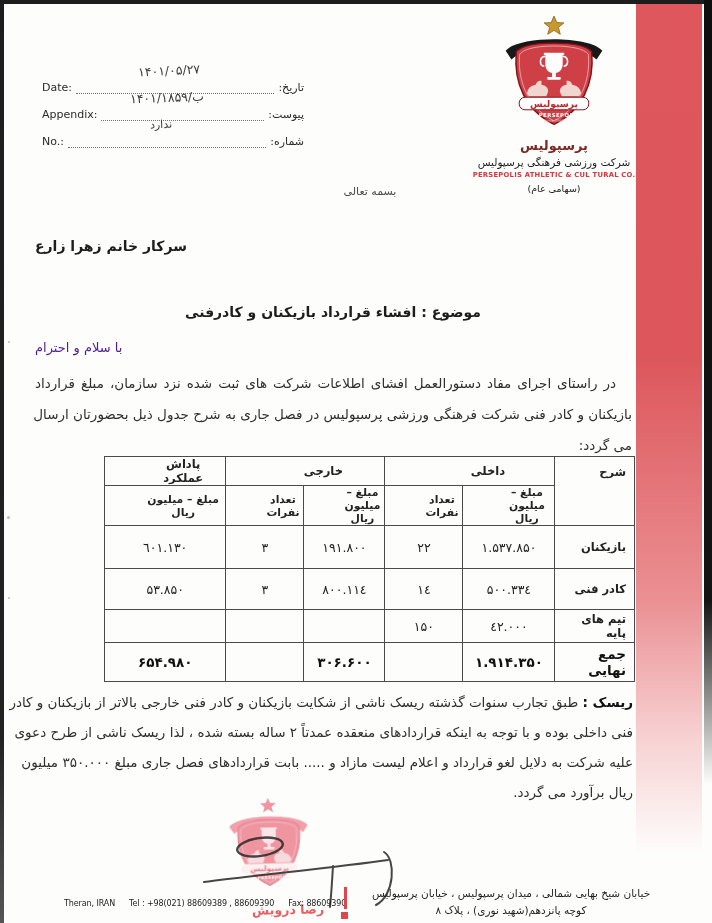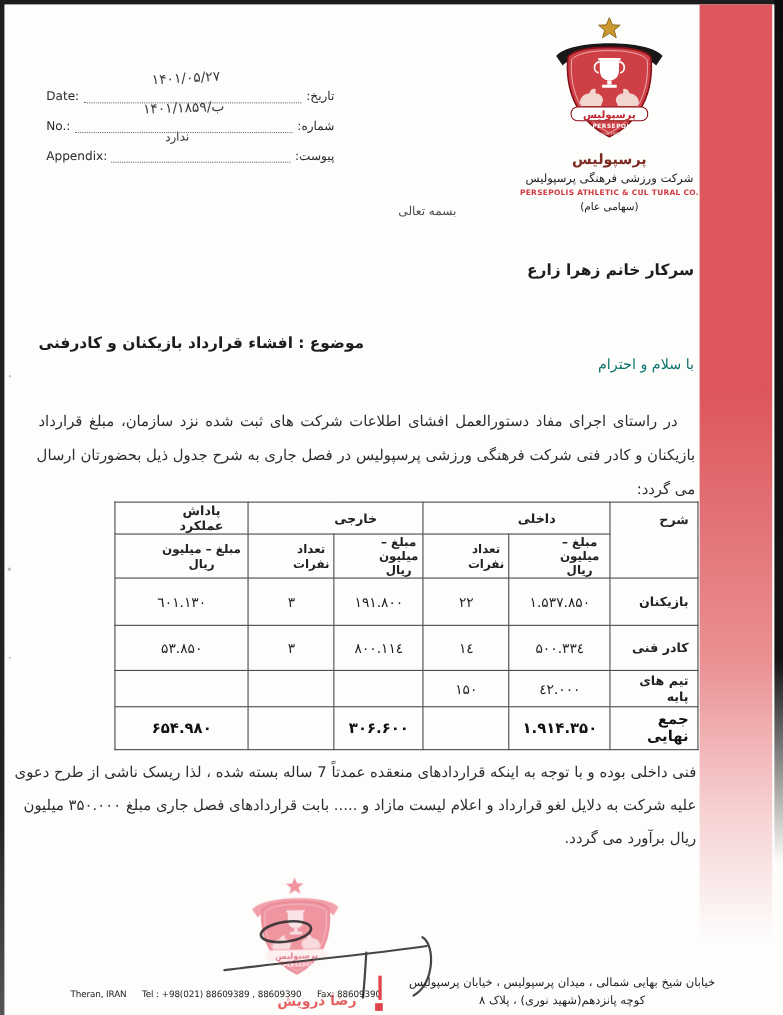--- a/index.html
+++ b/index.html
@@ -24,25 +24,25 @@
   .v-date{left:96px;top:-9px;transform:rotate(-3deg);}
   .v-no{left:88px;top:18px;transform:rotate(-2deg);}
   .v-app{left:108px;top:46px;font-size:11px;transform:rotate(-2deg);direction:rtl;}
   
   .crest{position:absolute;left:496px;top:14px;}
   .logo-text{position:absolute;left:470px;top:138px;width:168px;text-align:center;line-height:1.25;}
   .logo-title{font-size:13px;font-weight:bold;color:#7c2a22;direction:rtl;}
   .logo-sub-fa{font-size:10.5px;color:#1d1d1d;direction:rtl;margin-top:2px;}
   .logo-sub-en{font-size:6.8px;font-weight:bold;color:#d23840;letter-spacing:.25px;margin-top:2px;}
   .logo-note{font-size:9.5px;color:#222;direction:rtl;margin-top:3px;}
-  .basmala{position:absolute;left:325px;top:185px;width:90px;font-size:11px;color:#4a4a4a;direction:rtl;text-align:right;}
-  .recipient-name{position:absolute;left:35px;top:238px;width:596px;text-align:right;direction:rtl;font-weight:bold;font-size:14px;color:#1d1d1d;}
+  .basmala{position:absolute;left:325px;top:185px;width:90px;font-size:11px;color:#4a4a4a;direction:rtl;text-align:center;}
+  .recipient-name{position:absolute;left:35px;top:238px;width:596px;text-align:left;direction:rtl;font-weight:bold;font-size:14px;color:#1d1d1d;}
   .recipient-title{position:absolute;left:35px;top:270px;width:596px;text-align:right;direction:rtl;font-weight:bold;font-size:14px;color:#1d1d1d;}
-  .subject{position:absolute;left:35px;top:304px;width:596px;text-align:left;direction:rtl;font-weight:bold;font-size:14px;color:#1d1d1d;}
-  .salutation{position:absolute;left:35px;top:324px;width:596px;text-align:right;direction:rtl;font-size:13px;color:#0f766e;}
+  .subject{position:absolute;left:35px;top:304px;width:596px;text-align:center;direction:rtl;font-weight:bold;font-size:14px;color:#1d1d1d;}
+  .salutation{position:absolute;left:35px;top:340px;width:596px;text-align:left;direction:rtl;font-size:13px;color:#4c1d95;}
   .para{position:absolute;left:35px;top:368px;width:597px;direction:rtl;font-size:13.5px;color:#2e2e2e;}
   .para .line{height:31px;line-height:31px;text-align:justify;text-align-last:justify;white-space:nowrap;}
   .para .line.first{padding-right:16px;}
   .para .line.last{text-align:left;text-align-last:right;}
   .risk{position:absolute;left:33px;top:687px;width:600px;direction:rtl;font-size:13.5px;color:#2e2e2e;}
   .risk .line{height:30px;line-height:30px;text-align:justify;text-align-last:justify;white-space:nowrap;}
   .risk .line.last{text-align:right;text-align-last:right;}
   .risk b{color:#111;}
   
   .tbl{position:absolute;left:104px;top:456px;width:531px;border-collapse:collapse;direction:rtl;}
@@ -83,28 +83,28 @@
   <div class="speck" style="left:7px;top:516px;width:3px;height:3px;"></div>
   <div class="speck" style="left:8px;top:597px;width:2px;height:2px;"></div>
 
   <div class="fields">
     <div class="field-row">
       <span class="field-en">Date:</span>
       <span class="leader"></span>
       <span class="field-fa">تاریخ:</span>
     </div>
     <div class="field-row">
+      <span class="field-en">Appendix:</span>
+      <span class="leader"></span>
+      <span class="field-fa">پیوست:</span>
+    </div>
+    <div class="field-row">
       <span class="field-en">No.:</span>
       <span class="leader"></span>
       <span class="field-fa">شماره:</span>
-    </div>
-    <div class="field-row">
-      <span class="field-en">Appendix:</span>
-      <span class="leader"></span>
-      <span class="field-fa">پیوست:</span>
     </div>
     <span class="field-value v-date">۱۴۰۱/۰۵/۲۷</span>
     <span class="field-value v-no">۱۴۰۱/ب/۱۸۵۹</span>
     <span class="field-value v-app">ندارد</span>
   </div>
 
   <svg class="crest" width="116" height="122" viewBox="0 0 120 126">
     <polygon points="60,2 62.9,8.8 70.2,9.1 64.5,13.8 66.5,20.9 60,16.8 53.5,20.9 55.5,13.8 49.8,9.1 57.1,8.8" fill="#c9992f" stroke="#7f5c14" stroke-width="0.8"></polygon>
     <path d="M10,38 C22,22 98,22 110,38 L104,47 C90,32 30,32 16,47 Z" fill="#181818"></path>
     <path d="M60,30 C40,30 26,33 21,39 C18,72 31,100 60,114 C89,100 102,72 99,39 C94,33 80,30 60,30 Z" fill="#cf4046" stroke="#841218" stroke-width="1.5"></path>
@@ -199,21 +199,22 @@
         <td>۱.۹۱۴.۳۵۰</td>
         <td></td>
         <td>۳۰۶.۶۰۰</td>
         <td></td>
         <td>۶۵۴.۹۸۰</td>
       </tr>
     </tbody>
   </table>
 
   <div class="risk">
-    <div class="line">فنی داخلی بوده و با توجه به اینکه قراردادهای منعقده عمدتاً 7 ساله بسته شده ، لذا ریسک ناشی از طرح دعوی</div>
+    <div class="line"><b>ریسک :</b> <span>طبق تجارب سنوات گذشته ریسک ناشی از شکایت بازیکنان و کادر فنی خارجی بالاتر از بازیکنان و کادر</span></div>
+    <div class="line">فنی داخلی بوده و با توجه به اینکه قراردادهای منعقده عمدتاً ۲ ساله بسته شده ، لذا ریسک ناشی از طرح دعوی</div>
     <div class="line">علیه شرکت به دلایل لغو قرارداد و اعلام لیست مازاد و ..... بابت قراردادهای فصل جاری مبلغ ۳۵۰.۰۰۰ میلیون</div>
     <div class="line last">ریال برآورد می گردد.</div>
   </div>
 
   <svg class="stamp" width="94" height="99" viewBox="0 0 120 126">
     <polygon points="60,2 62.9,8.8 70.2,9.1 64.5,13.8 66.5,20.9 60,16.8 53.5,20.9 55.5,13.8 49.8,9.1 57.1,8.8" fill="#ef8e9a"></polygon>
     <path d="M10,38 C22,22 98,22 110,38 L104,47 C90,32 30,32 16,47 Z" fill="#ef8e9a" opacity="0.9"></path>
     <path d="M60,30 C40,30 26,33 21,39 C18,72 31,100 60,114 C89,100 102,72 99,39 C94,33 80,30 60,30 Z" fill="#ef8e9a" stroke="#e87f8c" stroke-width="1.5"></path>
     <path d="M60,33 C42,33 29,36 24.5,41.5 C22,71 34,97 60,110.5 C86,97 98,71 95.5,41.5 C91,36 78,33 60,33 Z" fill="none" stroke="#ffffff" stroke-width="0.8" opacity="0.5"></path>
     <g fill="#fbe3e6">

